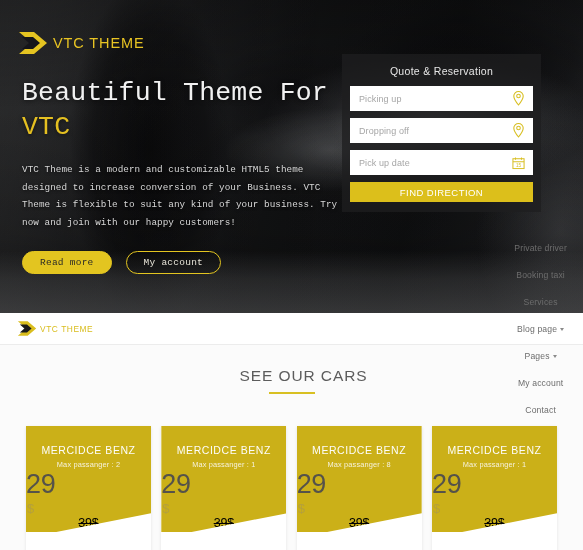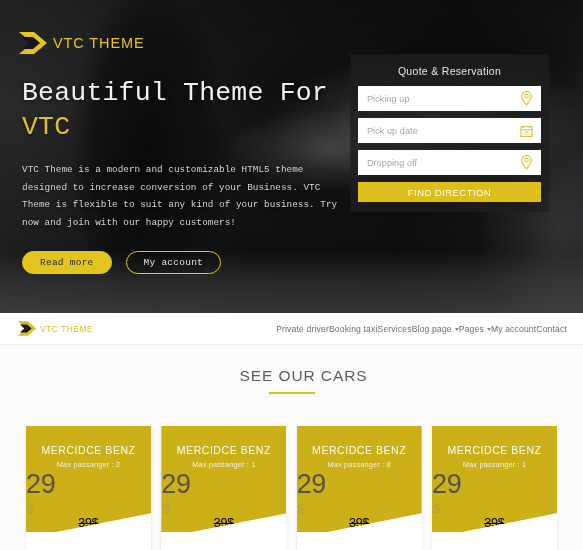--- a/index.html
+++ b/index.html
@@ -133,21 +133,21 @@
   }
   .btn-outline {
     background: rgba(0,0,0,.12);
     color: #e7e4d8;
     border: 1px solid #e3c520;
   }
 
   
   .booking {
     position: absolute;
-    right: 34px;
+    right: 42px;
     top: 54px;
     width: 199px;
     background: rgba(30,30,32,.76);
     padding: 9px 8px 10px 8px;
     z-index: 7;
   }
   .booking-title {
     text-align: center;
     color: #e6e6e6;
     font-size: 10.5px;
@@ -223,21 +223,23 @@
     font-size: 8.4px;
     letter-spacing: .55px;
     font-weight: 400;
     white-space: nowrap;
   }
   .nav-menu {
     position: absolute;
     right: 16px;
     display: flex;
     align-items: center;
+    gap: 17px;
     list-style: none;
+    flex-direction: column;
   }
   .nav-item {
     font-size: 8.6px;
     color: #6d6d6d;
     letter-spacing: .15px;
     cursor: pointer;
     white-space: nowrap;
     display: inline-flex;
     align-items: center;
     gap: 3px;
@@ -372,20 +374,30 @@
         <a class="btn-pill btn-filled">Read more</a>
         <a class="btn-pill btn-outline">My account</a>
       </div>
     </div>
 
     <div class="booking">
       <div class="booking-title">Quote &amp; Reservation</div>
 
       <div class="field">
         <input class="field-input" type="text" placeholder="Picking up" style="">
+        <span class="field-icon">
+          <svg viewBox="0 0 13 16" width="13" height="16" aria-hidden="true">
+            <path d="M6.5 1C3.9 1 1.8 3.0 1.8 5.5c0 3.3 4.7 9 4.7 9s4.7-5.7 4.7-9C11.2 3.0 9.1 1 6.5 1z" fill="none" stroke="#d8bf24" stroke-width="1.1"></path>
+            <circle cx="6.5" cy="5.5" r="1.8" fill="none" stroke="#d8bf24" stroke-width="1.1"></circle>
+          </svg>
+        </span>
+      </div>
+
+      <div class="field">
+        <input class="field-input" type="text" placeholder="Dropping off" style="">
         <span class="field-icon">
           <svg viewBox="0 0 13 16" width="13" height="16" aria-hidden="true">
             <path d="M6.5 1C3.9 1 1.8 3.0 1.8 5.5c0 3.3 4.7 9 4.7 9s4.7-5.7 4.7-9C11.2 3.0 9.1 1 6.5 1z" fill="none" stroke="#d8bf24" stroke-width="1.1"></path>
             <circle cx="6.5" cy="5.5" r="1.8" fill="none" stroke="#d8bf24" stroke-width="1.1"></circle>
           </svg>
         </span>
       </div>
 
       <div class="field">
         <input class="field-input" type="text" placeholder="Pick up date" style="">
@@ -393,30 +405,20 @@
           <svg viewBox="0 0 14 14" width="13" height="13" aria-hidden="true">
             <rect x="1" y="2.4" width="12" height="10.6" fill="none" stroke="#d8bf24" stroke-width="1.1"></rect>
             <line x1="1" y1="5.6" x2="13" y2="5.6" stroke="#d8bf24" stroke-width="1.1"></line>
             <line x1="3.8" y1="1" x2="3.8" y2="3.4" stroke="#d8bf24" stroke-width="1.1"></line>
             <line x1="10.2" y1="1" x2="10.2" y2="3.4" stroke="#d8bf24" stroke-width="1.1"></line>
             <text x="7" y="11.4" font-size="5" font-family="Liberation Sans, sans-serif" fill="#d8bf24" text-anchor="middle">15</text>
           </svg>
         </span>
       </div>
 
-      <div class="field">
-        <input class="field-input" type="text" placeholder="Dropping off" style="">
-        <span class="field-icon">
-          <svg viewBox="0 0 13 16" width="13" height="16" aria-hidden="true">
-            <path d="M6.5 1C3.9 1 1.8 3.0 1.8 5.5c0 3.3 4.7 9 4.7 9s4.7-5.7 4.7-9C11.2 3.0 9.1 1 6.5 1z" fill="none" stroke="#d8bf24" stroke-width="1.1"></path>
-            <circle cx="6.5" cy="5.5" r="1.8" fill="none" stroke="#d8bf24" stroke-width="1.1"></circle>
-          </svg>
-        </span>
-      </div>
-
       <button class="btn-find">FIND DIRECTION</button>
     </div>
   </section>
 
   <nav class="navbar">
     <div class="nav-logo">
       <span class="logo-mark">
         <svg viewBox="0 0 30 26" width="20" height="17" aria-hidden="true">
           <polygon points="1,2 16,2 29,13 16,24 1,24 14,13" fill="#d9bd1e"></polygon>
           <polygon points="4,7 15,7 22,13 15,19 4,19 11,13" fill="#1a1a1a"></polygon>

